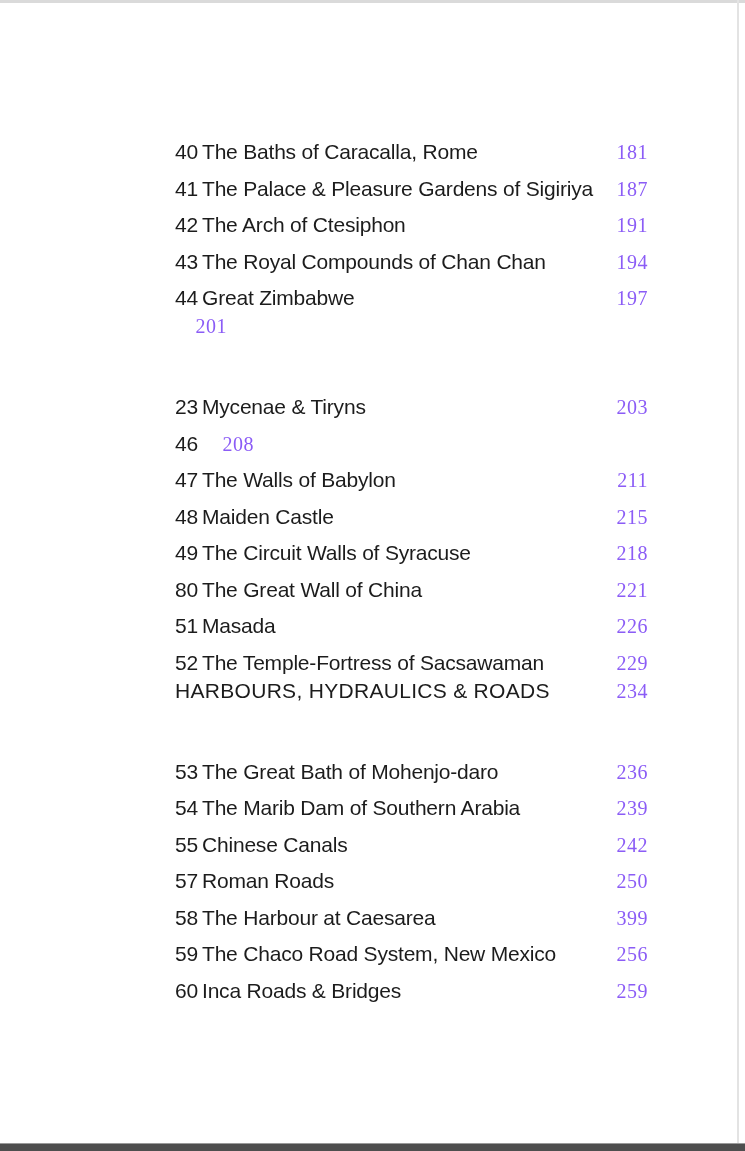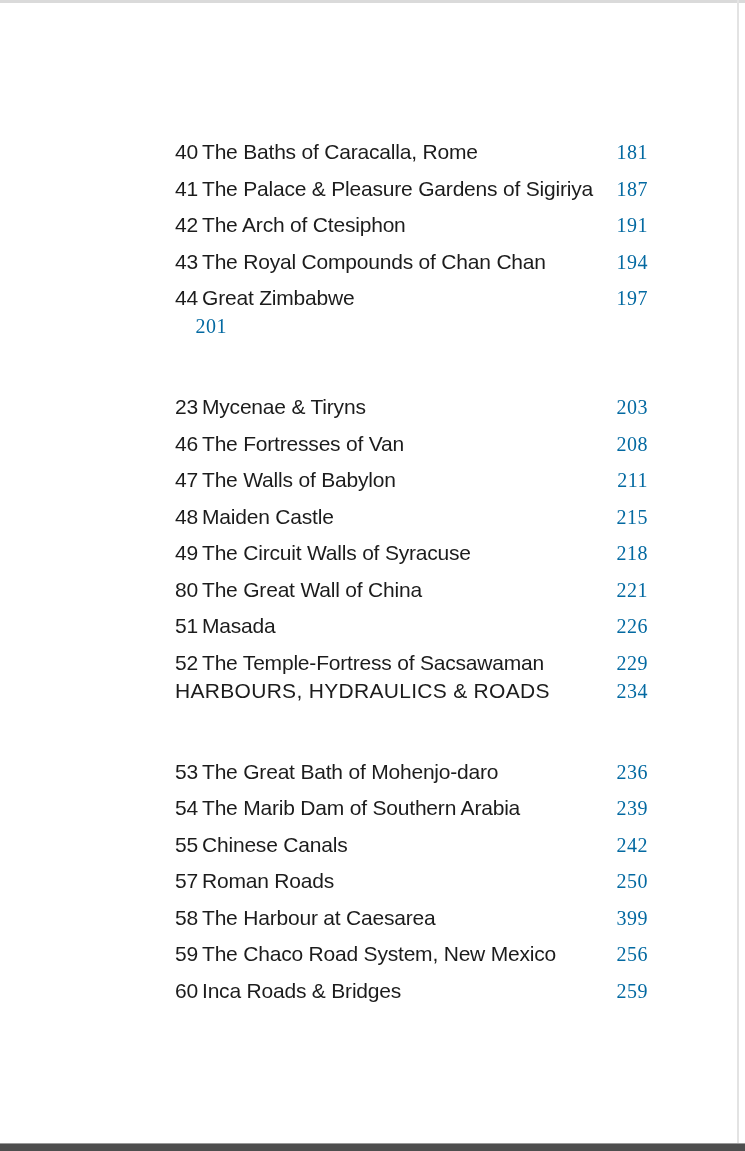--- a/index.html
+++ b/index.html
@@ -66,21 +66,21 @@
   .heading .title {
     letter-spacing: 0.3px;
   }
   .pg {
     flex-shrink: 0;
     min-width: 52px;
     text-align: right;
     font-family: "Liberation Serif", "DejaVu Serif", serif;
     font-size: 20px;
     letter-spacing: 0.5px;
-    color: #0369a1;
+    color: #8b5cf6;
     font-feature-settings: "onum";
   }
 </style>
 </head>
 <body>
 
 <div class="top-strip"></div>
 <div class="right-line"></div>
 <div class="bottom-bar"></div>
 
@@ -118,21 +118,20 @@
     <div class="row heading">
       <span class="pg">201</span>
     </div>
     <div class="row item">
       <span class="num">23</span>
       <span class="title">Mycenae &amp; Tiryns</span>
       <span class="pg">203</span>
     </div>
     <div class="row item">
       <span class="num">46</span>
-      <span class="title">The Fortresses of Van</span>
       <span class="pg">208</span>
     </div>
     <div class="row item">
       <span class="num">47</span>
       <span class="title">The Walls of Babylon</span>
       <span class="pg">211</span>
     </div>
     <div class="row item">
       <span class="num">48</span>
       <span class="title">Maiden Castle</span>

